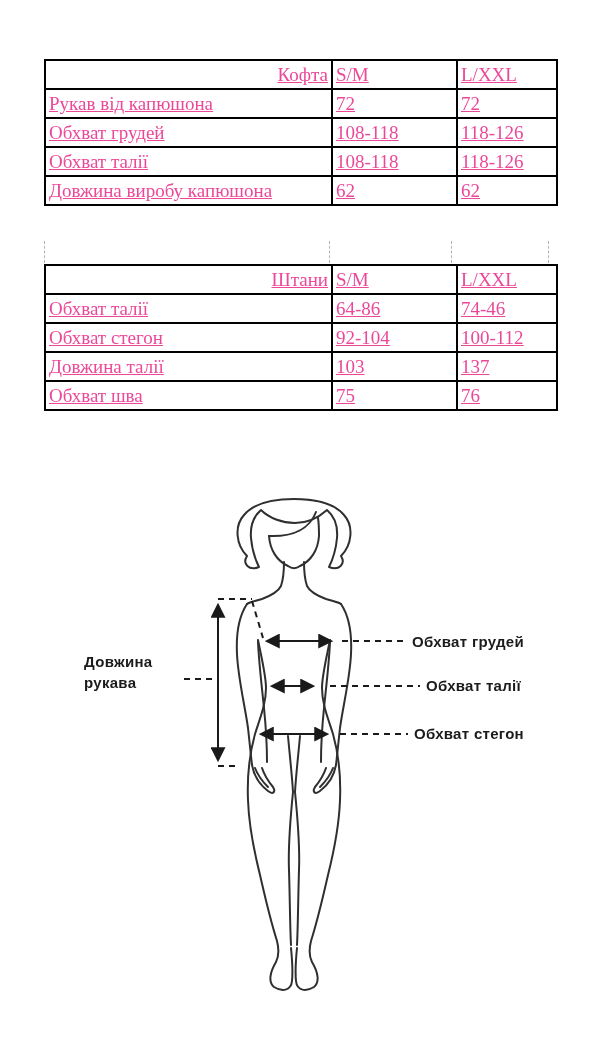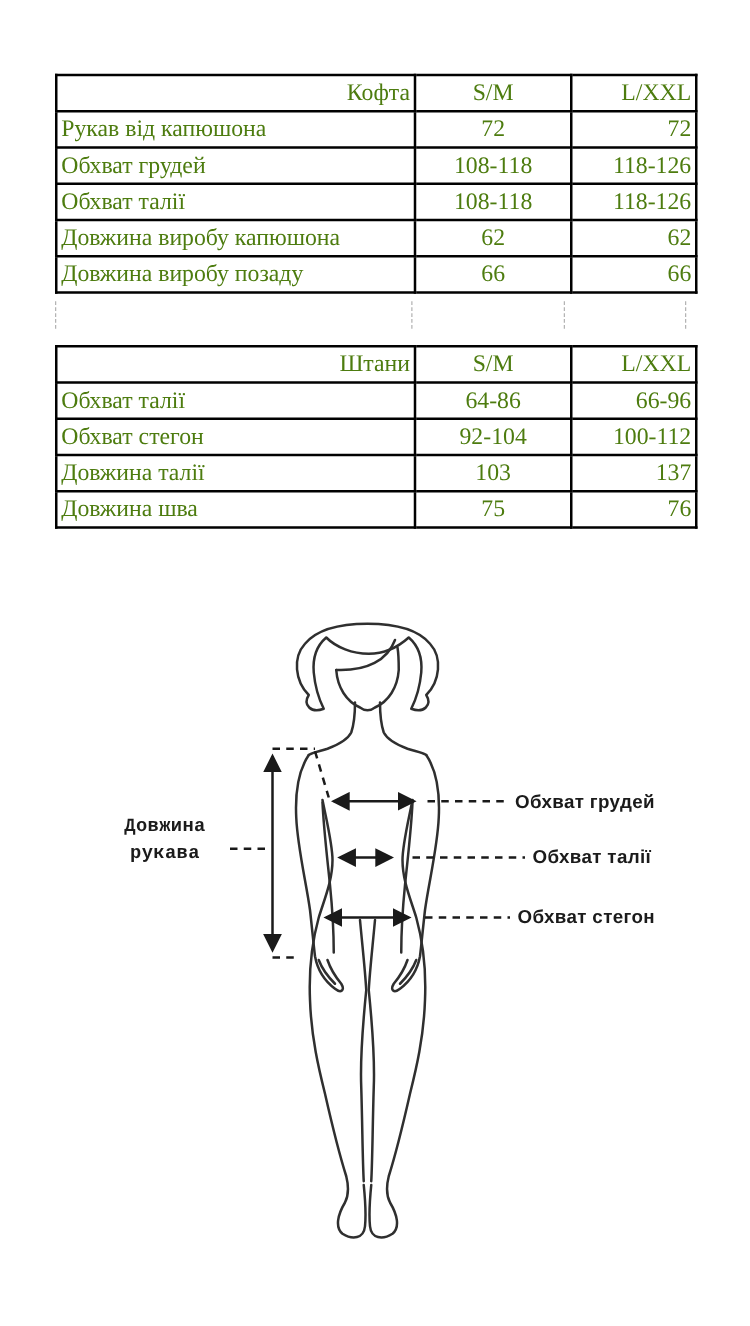--- a/index.html
+++ b/index.html
@@ -3,47 +3,47 @@
 <meta charset="utf-8">
 <style>
   html,body{margin:0;padding:0;}
   body{
     width:600px;height:1061px;position:relative;background:#ffffff;
     font-family:"Liberation Serif", serif;overflow:hidden;
   }
   
   table.size-table{
     position:absolute;left:44px;border-collapse:collapse;table-layout:fixed;
-    width:506px;font-size:19px;color:#4d7c0f;
+    width:506px;font-size:19px;color:#ec4899;text-decoration:underline;
   }
   table.size-table td{
     border:2px solid #000;height:27px;line-height:27px;
     padding:0 3px;overflow:hidden;white-space:nowrap;
   }
   td.c-label{width:279px;text-align:left;}
-  td.c-sm{width:117px;text-align:center;}
-  td.c-lxxl{width:92px;text-align:right;}
+  td.c-sm{width:117px;text-align:left;}
+  td.c-lxxl{width:92px;text-align:left;}
   td.h-name{text-align:right;padding-right:2px;}
   #table-hoodie{top:59px;}
-  #table-pants{top:276px;}
+  #table-pants{top:264px;}
   
   .grid-dash{
     position:absolute;top:241px;height:22px;width:0;
     border-left:1px dashed #b4b4b4;
   }
   
   #diagram-svg{position:absolute;left:0;top:0;}
   .diagram-label{
     position:absolute;font-family:"Liberation Sans", sans-serif;
     font-weight:700;font-size:15px;color:#1b1b1b;letter-spacing:.3px;
     white-space:nowrap;
   }
   #label-sleeve{
     left:84px;top:651px;width:96px;white-space:normal;
-    text-align:center;line-height:21px;font-family:Liberation Mono, monospace;
+    text-align:left;line-height:21px;
   }
   #label-chest{left:412px;top:633px;}
   #label-waist{left:426px;top:677px;}
   #label-hips{left:414px;top:725px;}
 </style>
 </head>
 <body>
 
 <table class="size-table" id="table-hoodie">
   <tbody>
@@ -65,57 +65,52 @@
   <tr>
     <td class="c-label">Обхват талії</td>
     <td class="c-sm">108-118</td>
     <td class="c-lxxl">118-126</td>
   </tr>
   <tr>
     <td class="c-label">Довжина виробу капюшона</td>
     <td class="c-sm">62</td>
     <td class="c-lxxl">62</td>
   </tr>
-  <tr>
-    <td class="c-label">Довжина виробу позаду</td>
-    <td class="c-sm">66</td>
-    <td class="c-lxxl">66</td>
-  </tr>
   </tbody>
 </table>
 
 <div class="grid-dash" style="left:44px"></div>
 <div class="grid-dash" style="left:329px"></div>
 <div class="grid-dash" style="left:451px"></div>
 <div class="grid-dash" style="left:548px"></div>
 
 <table class="size-table" id="table-pants">
   <tbody>
   <tr>
     <td class="c-label h-name">Штани</td>
     <td class="c-sm">S/M</td>
     <td class="c-lxxl">L/XXL</td>
   </tr>
   <tr>
     <td class="c-label">Обхват талії</td>
     <td class="c-sm">64-86</td>
-    <td class="c-lxxl">66-96</td>
+    <td class="c-lxxl">74-46</td>
   </tr>
   <tr>
     <td class="c-label">Обхват стегон</td>
     <td class="c-sm">92-104</td>
     <td class="c-lxxl">100-112</td>
   </tr>
   <tr>
     <td class="c-label">Довжина талії</td>
     <td class="c-sm">103</td>
     <td class="c-lxxl">137</td>
   </tr>
   <tr>
-    <td class="c-label">Довжина шва</td>
+    <td class="c-label">Обхват шва</td>
     <td class="c-sm">75</td>
     <td class="c-lxxl">76</td>
   </tr>
   </tbody>
 </table>
 
 <svg id="diagram-svg" width="600" height="1061" viewBox="0 0 600 1061">
   <defs>
     <marker id="ah" viewBox="0 0 10 10" refX="8.5" refY="5" markerWidth="7.5" markerHeight="7.5" orient="auto-start-reverse">
       <path d="M0,0 L10,5 L0,10 z" fill="#1a1a1a"></path>

